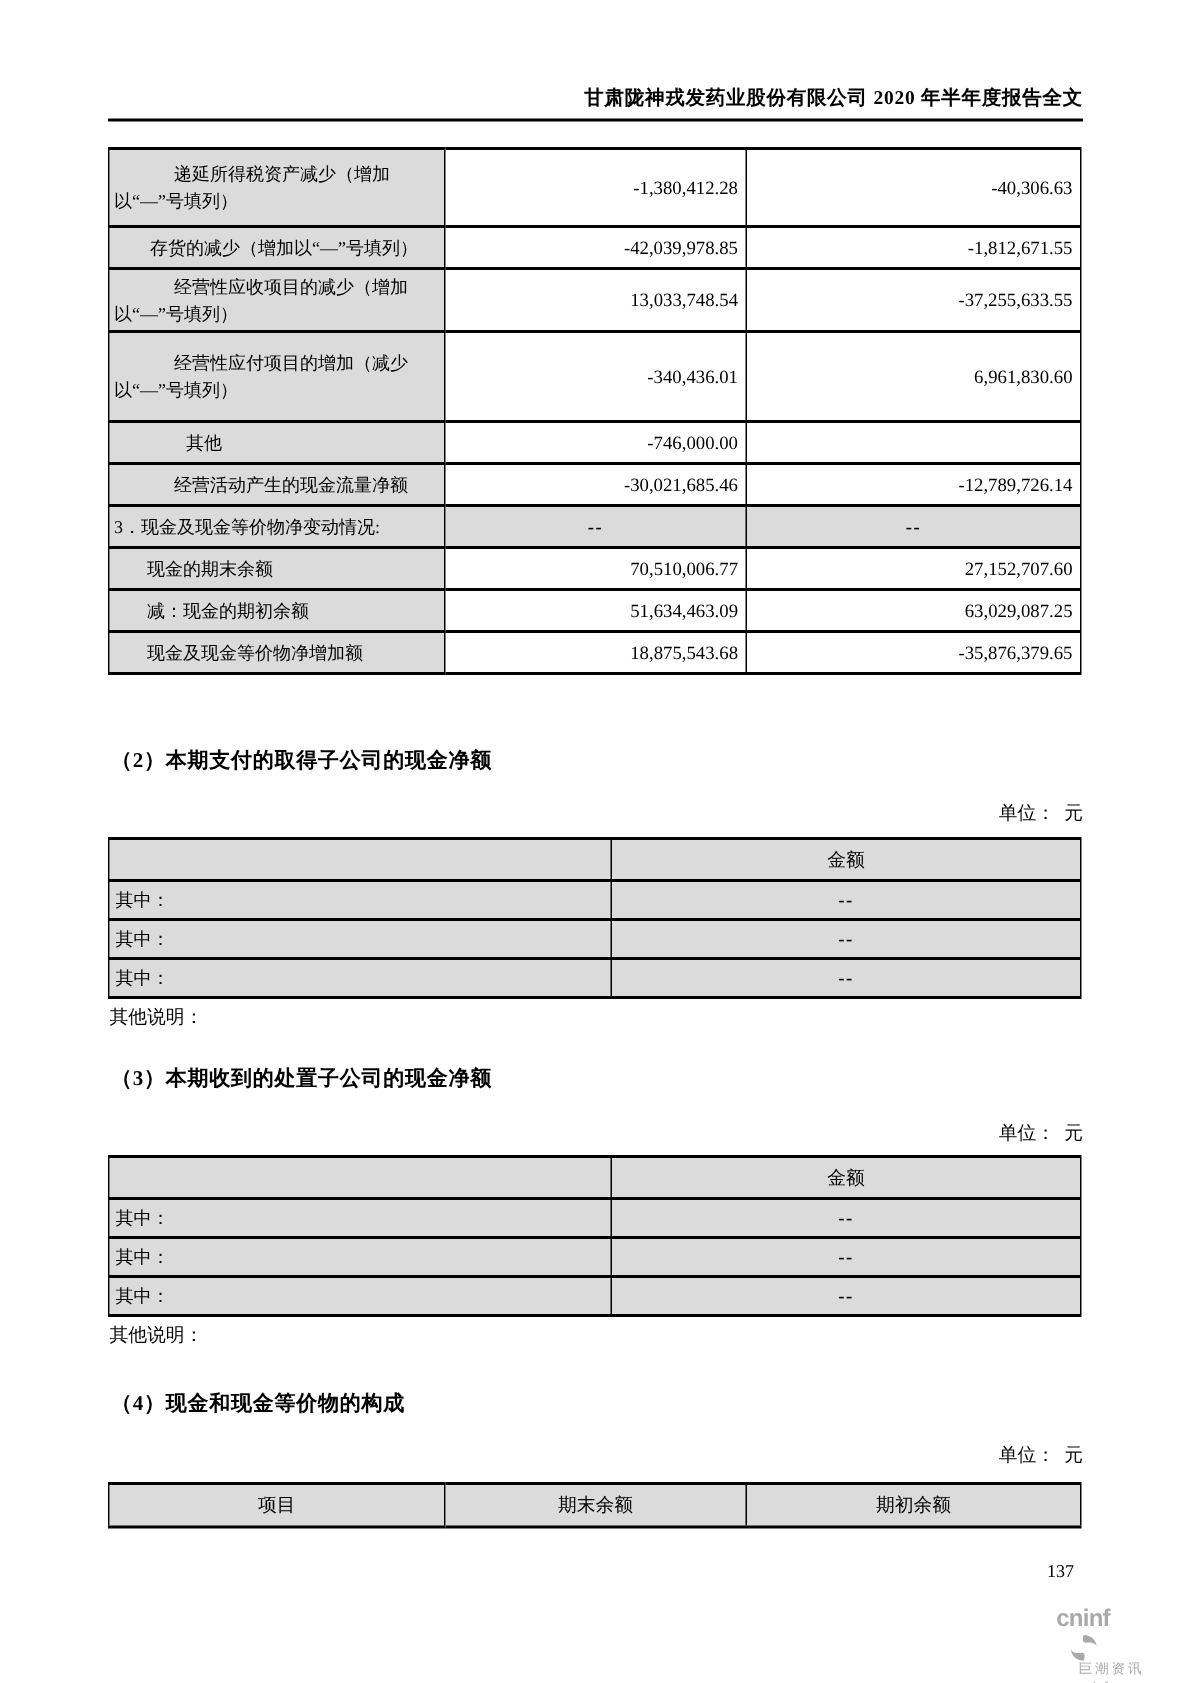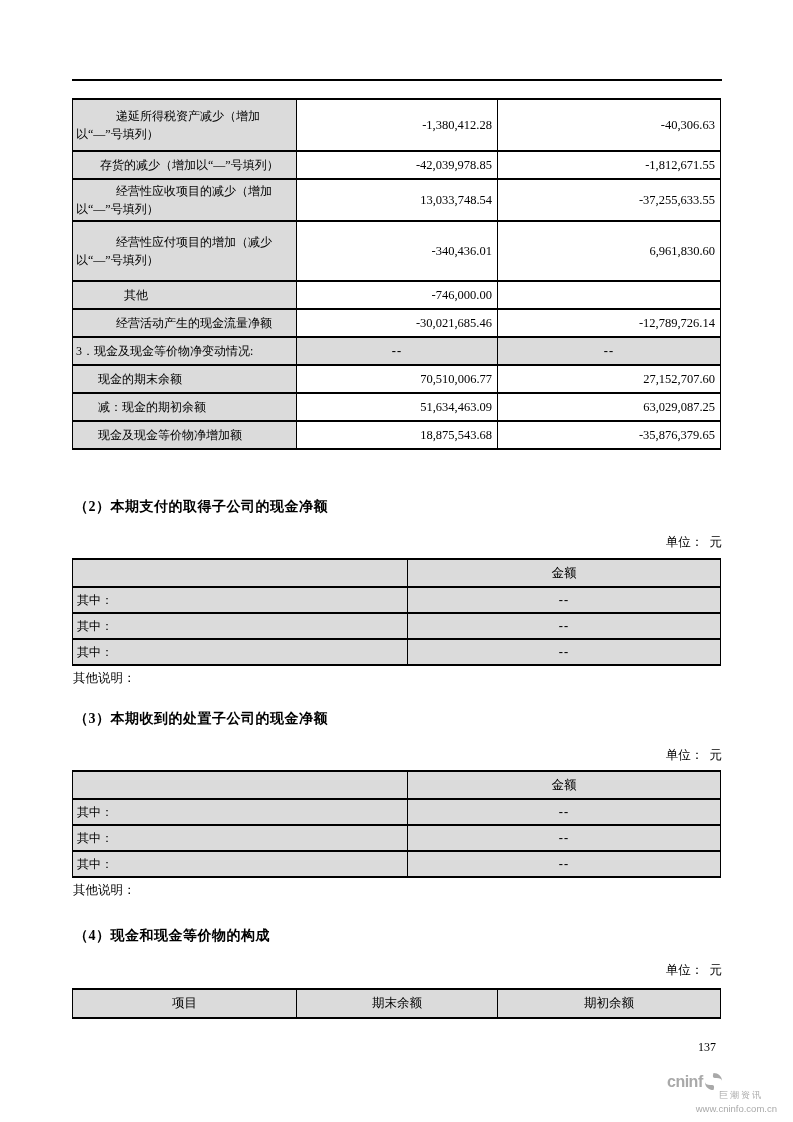--- a/index.html
+++ b/index.html
@@ -26,30 +26,31 @@
   .dash{text-align:center;padding-right:2px;background:#dbdbdb;font-weight:bold;letter-spacing:1px;}
   .hcell{background:#dbdbdb;text-align:center;font-size:12.5px;vertical-align:middle;}
   .amt-lbl{background:#dbdbdb;font-size:12px;text-align:left;padding:1px 2px 1px 4px;vertical-align:middle;}
   
   .sec-heading{position:absolute;left:74px;font-size:14px;font-weight:bold;letter-spacing:.5px;}
   .unit-label{position:absolute;left:72px;width:650px;text-align:right;font-size:12.5px;white-space:pre;}
   .note-label{position:absolute;left:73px;font-size:12.5px;}
   
   .page-number{position:absolute;top:1040px;right:77px;font-size:12px;}
   .logo{position:absolute;top:1072px;right:16px;width:110px;color:#a9a9a9;}
-  .logo-row{display:flex;justify-content:flex-start;align-items:center;gap:1px;}
+  .logo-row{display:flex;justify-content:center;align-items:center;gap:1px;flex-direction:column;}
   .logo-brand{font-family:"Liberation Sans","DejaVu Sans",sans-serif;font-weight:bold;font-size:16px;letter-spacing:-.5px;color:#a9a9a9;line-height:16px;}
   .logo-cn{text-align:right;font-size:9px;letter-spacing:2px;margin:-2px 14px 0 0;}
   .logo-url{text-align:right;font-size:9.5px;font-family:"Liberation Sans","DejaVu Sans",sans-serif;margin-top:1px;}
 </style>
 </head>
 <body>
 
 <div class="page">
 
+  <div class="running-header">甘肃陇神戎发药业股份有限公司 2020 年半年度报告全文</div>
   <div class="header-rule"></div>
 
   <table style="top:98px">
     <colgroup>
         <col style="width:224px">
         <col style="width:201px">
         <col style="width:223px">
       </colgroup>
     <tbody>
         <tr style="height: 52px;">

